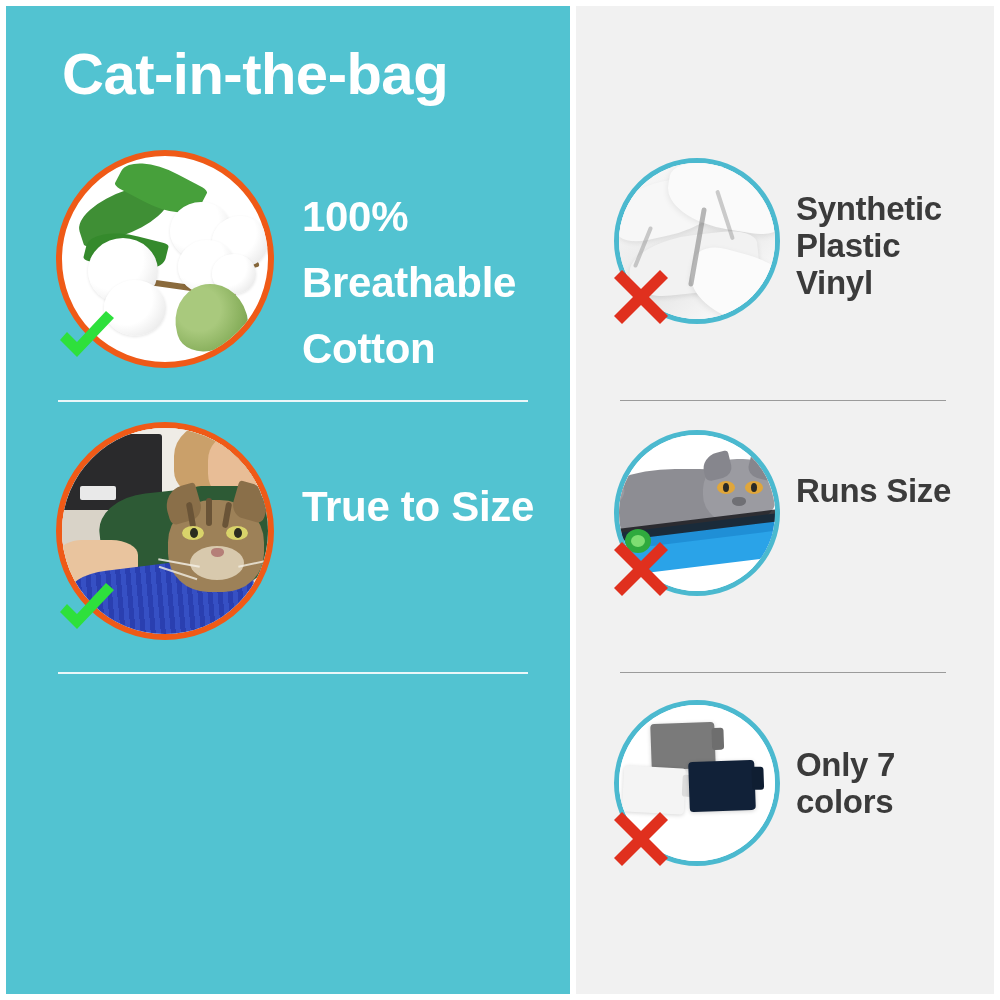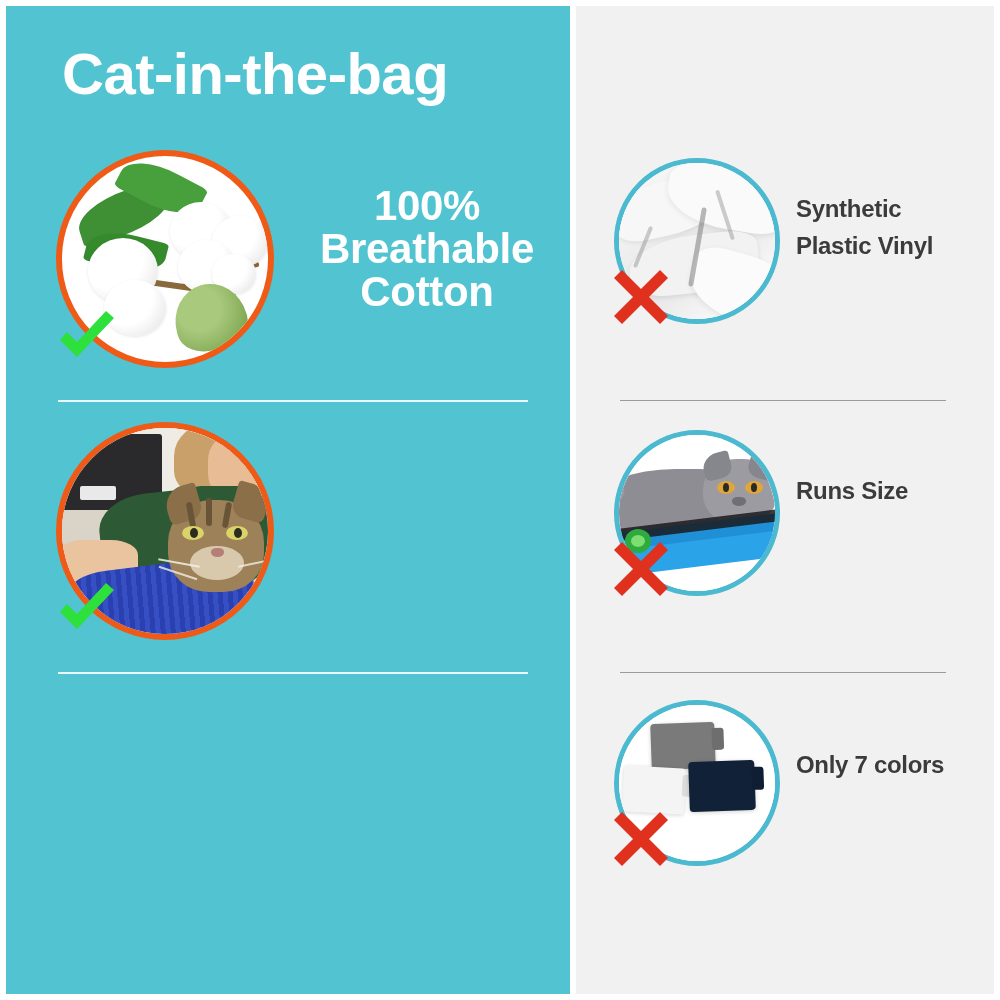--- a/index.html
+++ b/index.html
@@ -92,28 +92,27 @@
   
   .feat-text {
     position: absolute;
     font-weight: 700;
     letter-spacing: -0.3px;
   }
   .feat-text.left {
     left: 256px; top: 44px;
     width: 250px;
     font-size: 42px;
-    line-height: 43px;
+    line-height: 66px;
     color: #ffffff;
-    text-align: center;
   }
   .feat-text.right {
     left: 190px; top: 50px;
     width: 186px;
-    font-size: 24px;
+    font-size: 33px;
     line-height: 37px;
     color: #3b3b3b;
   }
   .feat-text.right.rt2 { top: 60px; }
   .feat-text.right.rt3 { top: 64px; }
   .feat-text.left.lt2  { top: 62px; }
   .feat-text.left.lt3  { top: 64px; }
 
   
   .divider { position: absolute; height: 2px; }
@@ -259,20 +258,21 @@
 
           <div class="blk" style="left:96px;  top:134px; width:42px; height:2px; background:#f3efe4; transform:rotate(10deg); opacity:.85;"></div>
           <div class="blk" style="left:96px;  top:144px; width:40px; height:2px; background:#f3efe4; transform:rotate(18deg); opacity:.8;"></div>
           <div class="blk" style="left:176px; top:134px; width:36px; height:2px; background:#f3efe4; transform:rotate(-12deg); opacity:.8;"></div>
         </div>
       </div>
       <svg class="mark check" viewBox="0 0 74 74">
         <path d="M10 38 L27 55 L64 16 L56 9 L27 40 L17 30 Z" fill="#2ee03c"></path>
       </svg>
     </div>
+    <div class="feat-text left lt2">True to Size</div>
   </div>
 
   <div class="row right r2">
     <div class="badge right">
       <div class="ring">
         <div class="photo" style="background:#ffffff;">
 
           <div class="blk" style="left:-22px; top:34px; width:170px; height:72px; background:#8d8d93; border-radius:46% 40% 30% 34%;"></div>
           <div class="blk" style="left:-30px; top:46px; width:36px;  height:26px; background:#9a9aa0; border-radius:50%; transform:rotate(-22deg);"></div>
 

